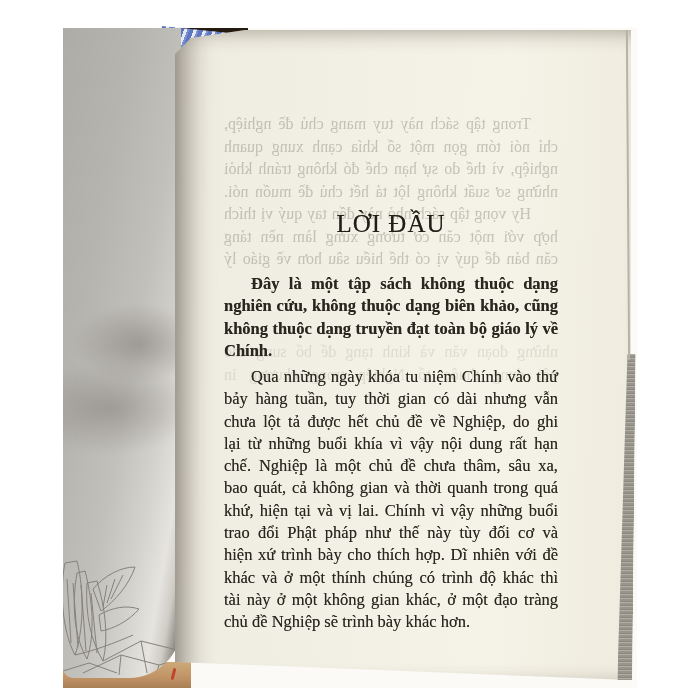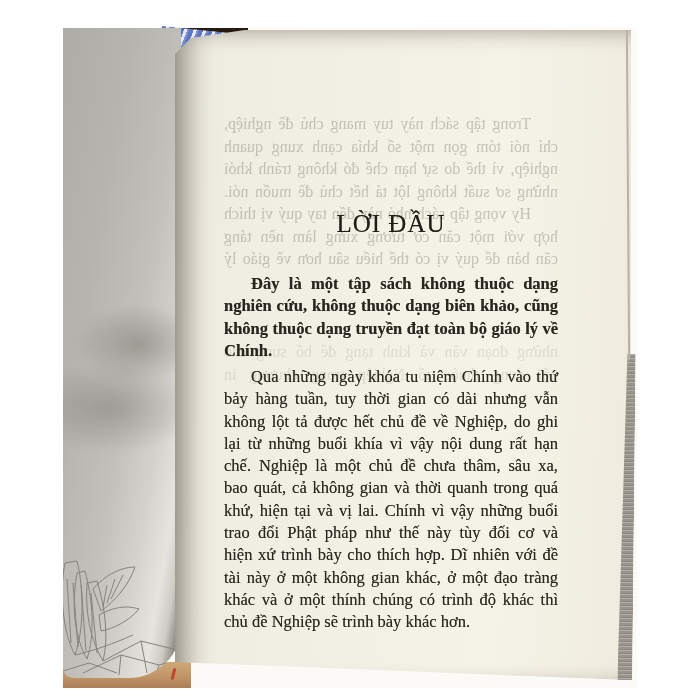--- a/index.html
+++ b/index.html
@@ -104,29 +104,29 @@
     <div class="col" style="top:243px;font-weight:bold;">
       <div class="line indent">Đây là một tập sách không thuộc dạng</div>
       <div class="line">nghiên cứu, không thuộc dạng biên khảo, cũng</div>
       <div class="line">không thuộc dạng truyền đạt toàn bộ giáo lý về</div>
       <div class="line lastline">Chính.</div>
     </div>
 
     <div class="col" style="top:336px;">
       <div class="line indent">Qua những ngày khóa tu niệm Chính vào thứ</div>
       <div class="line">bảy hàng tuần, tuy thời gian có dài nhưng vẫn</div>
-      <div class="line">không lột tả được hết chủ đề về Nghiệp, do ghi</div>
+      <div class="line">chưa lột tả được hết chủ đề về Nghiệp, do ghi</div>
       <div class="line">lại từ những buổi khía vì vậy nội dung rất hạn</div>
       <div class="line">chế. Nghiệp là một chủ đề chưa thâm, sâu xa,</div>
       <div class="line">bao quát, cả không gian và thời quanh trong quá</div>
       <div class="line">khứ, hiện tại và vị lai. Chính vì vậy những buổi</div>
       <div class="line">trao đổi Phật pháp như thế này tùy đối cơ và</div>
       <div class="line">hiện xứ trình bày cho thích hợp. Dĩ nhiên với đề</div>
+      <div class="line">khác và ở một thính chúng có trình độ khác thì</div>
       <div class="line">tài này ở một không gian khác, ở một đạo tràng</div>
-      <div class="line">khác và ở một thính chúng có trình độ khác thì</div>
       <div class="line lastline">chủ đề Nghiệp sẽ trình bày khác hơn.</div>
     </div>
 
   </div>
 
   <div class="edge-strip"></div>
   <div class="edge-line"></div>
 
 </div>
 

